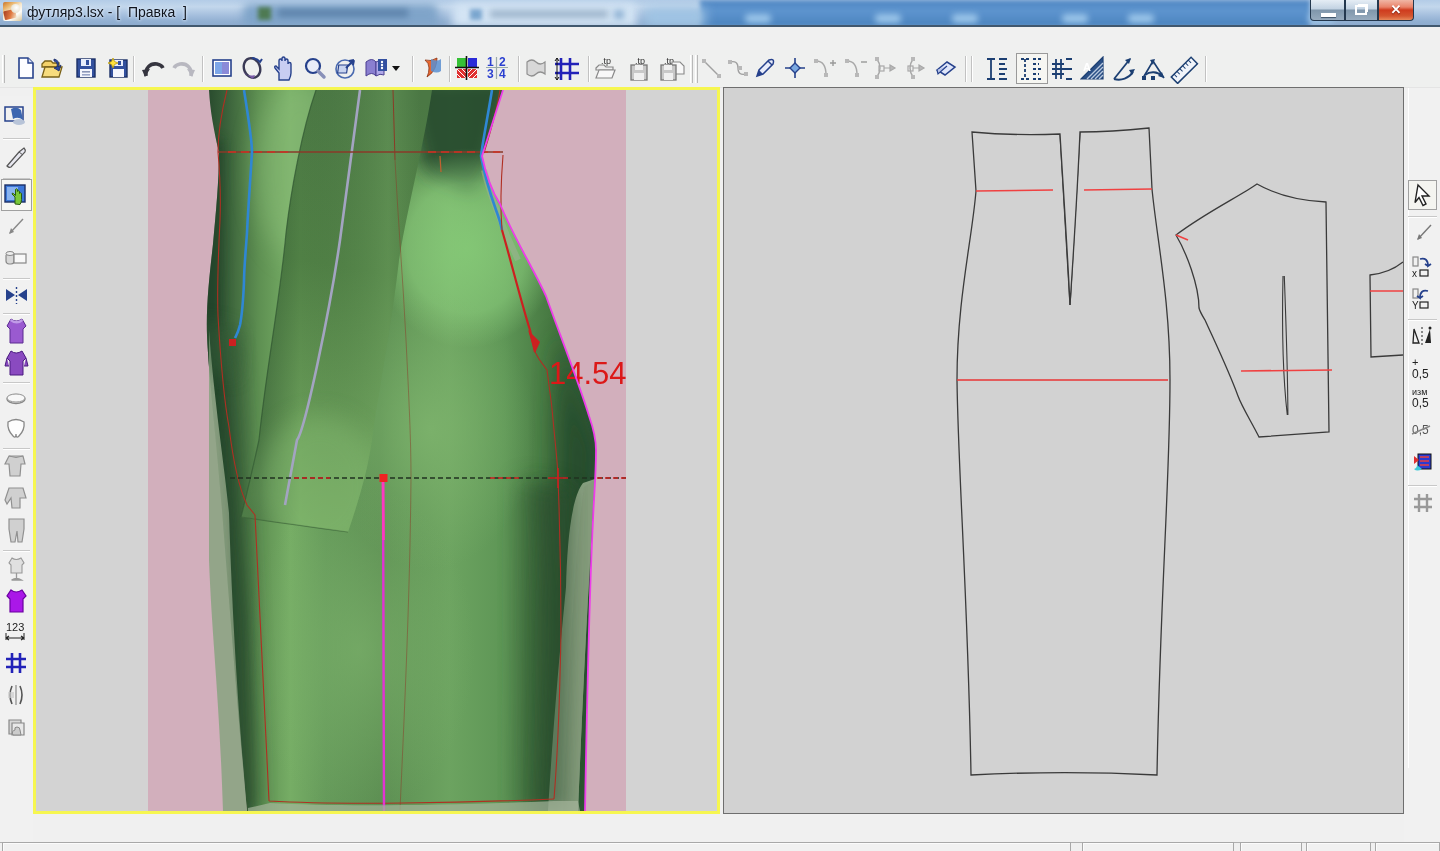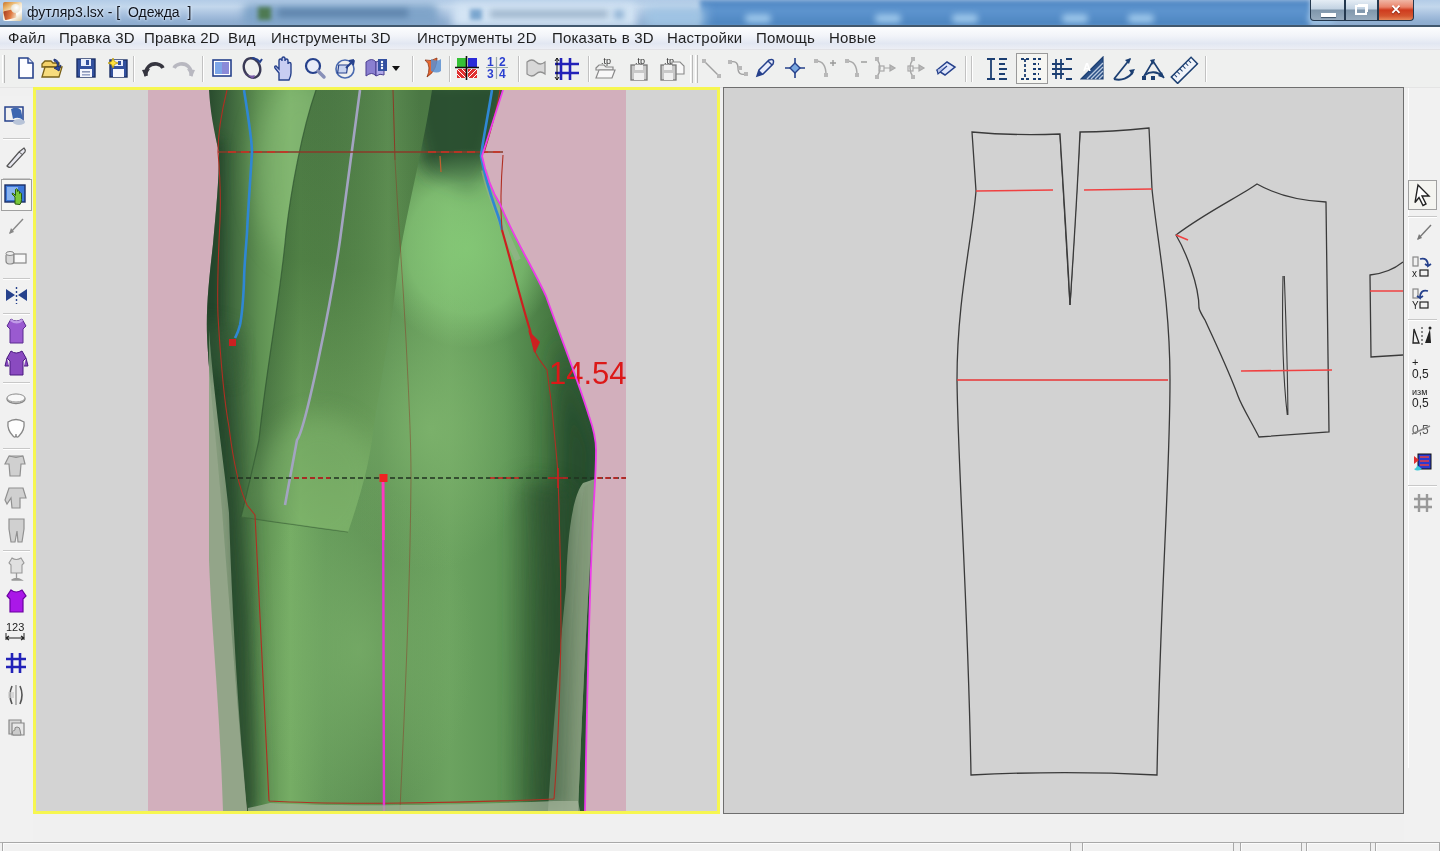--- a/index.html
+++ b/index.html
@@ -82,45 +82,33 @@
     <div class="abs" style="left:614px;top:10px;width:10px;height:9px;background:#8fb2d4;filter:blur(3px)"></div>
     <div class="dot" style="left:745px"></div>
     <div class="dot" style="left:875px"></div>
     <div class="dot" style="left:952px"></div>
     <div class="dot" style="left:1062px"></div>
     <div class="dot" style="left:1128px"></div>
     <div class="dot" style="left:1308px"></div>
     <div class="line"></div>
   </div>
   <div id="ticon"></div>
-  <div id="ttext">футляр3.lsx - [  Одежда  ]</div>
+  <div id="ttext">футляр3.lsx - [  Правка  ]</div>
   <div id="wbtns">
     <div class="wb" id="wb-min">
         <div class="minbar"></div>
       </div>
     <div class="wb" id="wb-max">
         <div class="maxbox"></div>
       </div>
     <div class="wb" id="wb-close">
         <span>✕</span>
       </div>
   </div>
 
-  <div id="menubar">
-    <span style="left:8px">Файл</span>
-    <span style="left:59px">Правка 3D</span>
-    <span style="left:144px">Правка 2D</span>
-    <span style="left:228px">Вид</span>
-    <span style="left:271px">Инструменты 3D</span>
-    <span style="left:417px">Инструменты 2D</span>
-    <span style="left:552px">Показать в 3D</span>
-    <span style="left:667px">Настройки</span>
-    <span style="left:756px">Помощь</span>
-    <span style="left:829px">Новые</span>
-  </div>
 
   <div id="toolbar">
     <div class="grip" style="left:2px"></div>
     <div class="tsep" style="left:133px"></div>
     <div class="tsep" style="left:202px"></div>
     <div class="tsep" style="left:412px"></div>
     <div class="tsep" style="left:449px"></div>
     <div class="tsep" style="left:518px"></div>
     <div class="tsep" style="left:588px"></div>
     <div class="grip" style="left:690px"></div>

